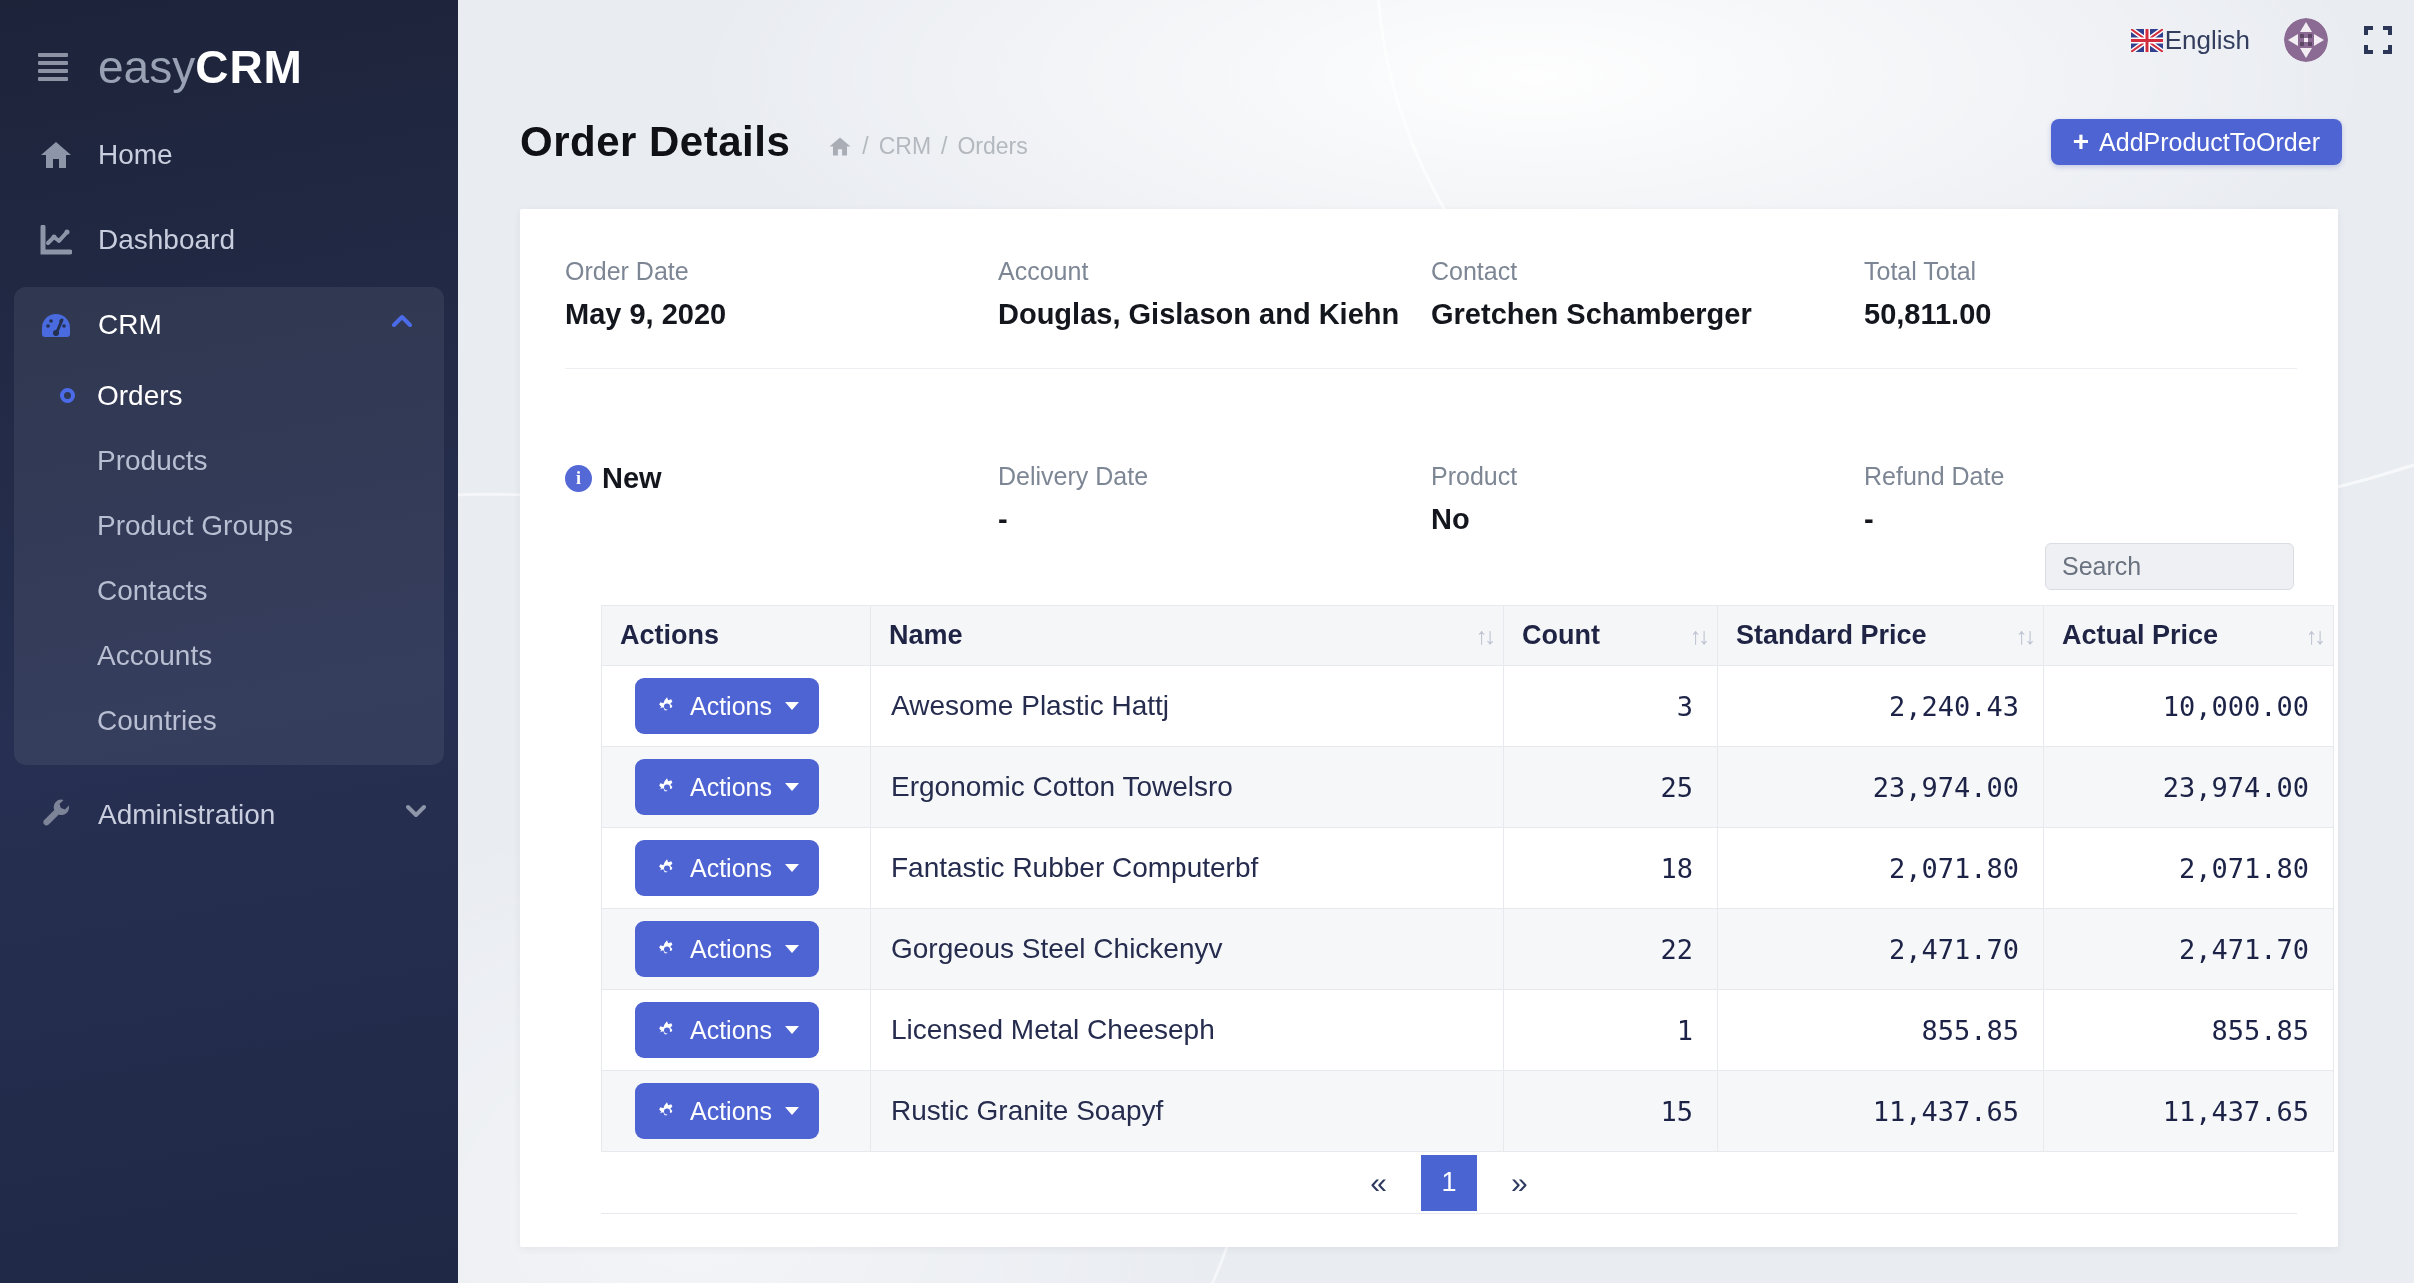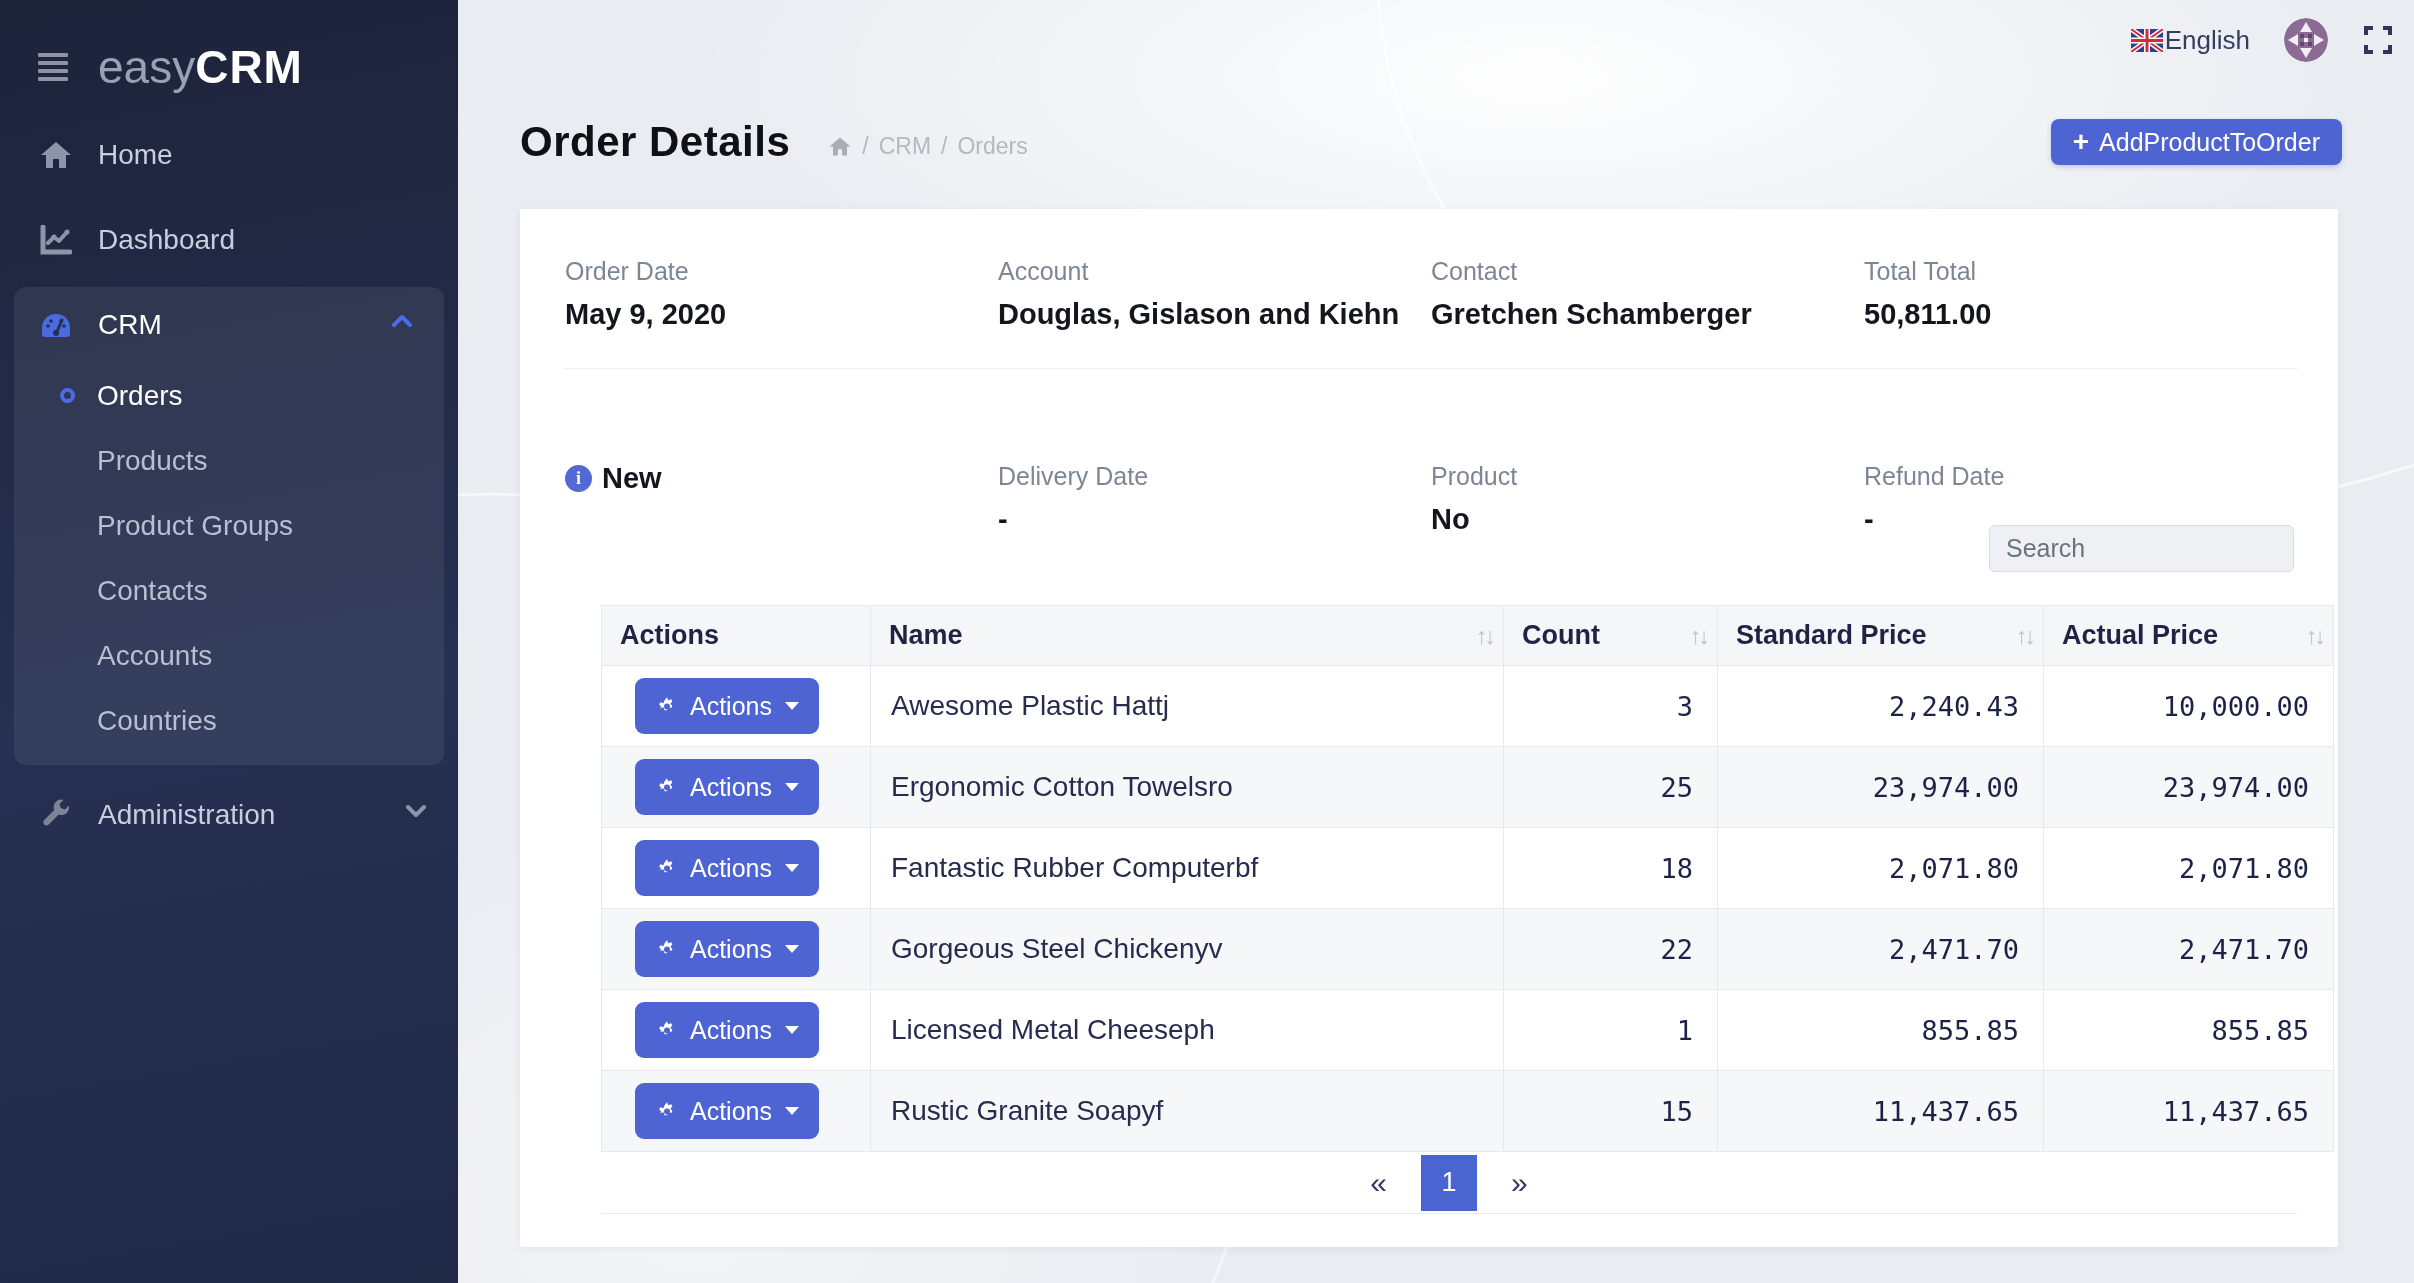--- a/index.html
+++ b/index.html
@@ -63,21 +63,21 @@
 
   
   .card { position:absolute; left:520px; top:209px; width:1818px; height:1038px; background:#fff; border-radius:2px; box-shadow:0 2px 8px rgba(20,25,40,.06); z-index:6; }
   .info-grid { position:absolute; left:45px; width:1732px; display:grid; grid-template-columns:repeat(4,1fr); }
   .ig1 { top:48px; } .ig2 { top:253px; }
   .info-label { font-size:25px; color:#7d8694; margin-bottom:12px; }
   .info-value { font-size:29px; font-weight:700; color:#14161d; display:flex; align-items:center; gap:10px; }
   .divider { position:absolute; left:45px; width:1732px; top:159px; border-top:1px solid #edeef2; }
   .info-i { width:27px; height:27px; border-radius:50%; background:#5569d6; color:#fff; font-size:18px; font-weight:700; display:inline-flex; align-items:center; justify-content:center; font-family:"Liberation Serif", serif; flex:0 0 27px; }
 
-  .search-box { position:absolute; top:316px; right:44px; width:305px; height:47px; }
+  .search-box { position:absolute; top:334px; right:44px; width:249px; height:47px; }
   .search-box input { width:100%; height:100%; background:#eff0f3; border:1px solid #d9dce2; border-radius:6px; font-size:25px; color:#4a515c; padding:0 16px; font-family:inherit; outline:none; }
   .search-box input::placeholder { color:#6a7280; }
 
   
   .table-wrap { position:absolute; left:45px; top:396px; width:1732px;padding-left:36px; }
   table { width:100%; border-collapse:collapse; table-layout:fixed; }
   th, td { border:1px solid #e7e9ee; }
   thead th { height:60px; background:#f5f6f8; font-size:27px; font-weight:700; color:#1f2445; text-align:left; padding:0 18px; position:relative; cursor:pointer; }
   .sort { position:absolute; right:10px; top:50%; transform:translateY(-50%); font-size:23px; color:#bcc2d0; letter-spacing:-3px; font-weight:400; }
   tbody td { height:81px; }

